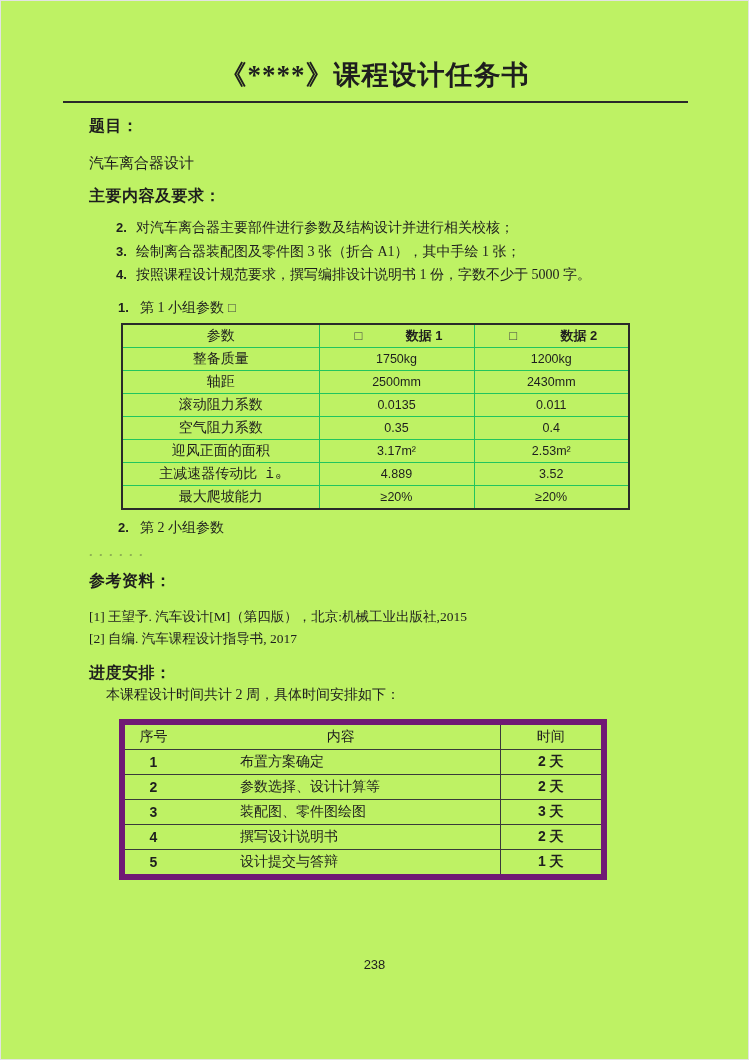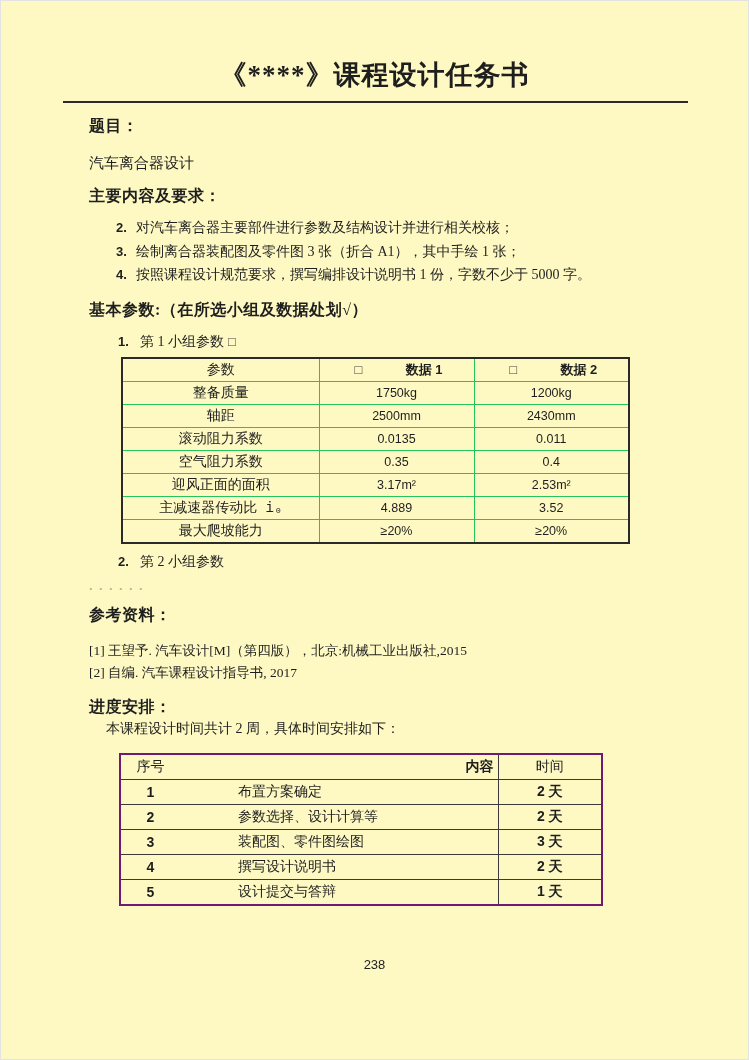--- a/index.html
+++ b/index.html
@@ -1,19 +1,19 @@
 <!DOCTYPE html>
 <html><head>
 <meta charset="utf-8">
 <style>
   html,body { margin:0; padding:0; background:#ffffff; }
   .page {
     position:relative;
     width:749px; height:1060px;
-    background:#fef9c3;
+    background:#bef264;
     border:1px solid #e3e3e3;
     box-sizing:border-box;
     font-family:"Liberation Serif","DejaVu Serif",serif;
     color:#1e1e1e;
     overflow:hidden;
   }
   .doc-title {
     margin:56px 60px 8px 60px;
     text-align:center;
     font-size:27px;
@@ -68,34 +68,34 @@
     margin:10px 60px 0 88px;
     font-size:8px;
     letter-spacing:2px;
     color:#333;
   }
   .ref-line { margin:14px 60px 0 88px; font-size:13.5px; line-height:22px; }
   .intro-line { margin:2px 60px 0 105px; font-size:14px; }
   .schedule-table {
     margin:15px 0 0 118px;
     width:482px;
-    border:2px solid #701a75;
+    border:6px solid #701a75;
   }
   .schedule-table th, .schedule-table td {
     border:1px solid #3a3a3a;
     height:24px;
     padding:0 4px;
     vertical-align:middle;
     overflow:hidden;
     font-size:14px;
   }
   .schedule-table th { font-weight:normal; }
   .schedule-table th:first-child, .schedule-table td:first-child { border-right:none; text-align:center; }
   .schedule-table th:nth-child(2), .schedule-table td:nth-child(2) { border-left:none; }
-  .schedule-table th:nth-child(2) { text-align:right;font-weight:bold; }
+  .schedule-table th:nth-child(2) { text-align:center; }
   .schedule-table td:nth-child(2) { text-align:left; padding-left:58px; }
   .schedule-table th:last-child, .schedule-table td:last-child { text-align:center; }
   .snum { font-family:"Liberation Sans",sans-serif; font-size:13px; font-weight:bold; }
   .sday { font-family:"Liberation Sans",sans-serif; font-size:13px; font-weight:bold; }
   .page-number {
     position:absolute;
     top:956px; left:0; right:0;
     text-align:center;
     font-family:"Liberation Sans",sans-serif;
     font-size:13px;
@@ -120,21 +120,20 @@
       <span class="req-num">2.</span><span>对汽车离合器主要部件进行参数及结构设计并进行相关校核；</span>
     </div>
     <div class="req-item">
       <span class="req-num">3.</span><span>绘制离合器装配图及零件图 3 张（折合 A1），其中手绘 1 张；</span>
     </div>
     <div class="req-item">
       <span class="req-num">4.</span><span>按照课程设计规范要求，撰写编排设计说明书 1 份，字数不少于 5000 字。</span>
     </div>
   </div>
 
-  <div class="heading">基本参数:（在所选小组及数据处划√）</div>
 
   <div class="group-line">
     <span class="grp-num">1.</span><span>第 1 小组参数</span><span class="checkbox">□</span>
   </div>
 
   <table class="param-table">
     <colgroup>
         <col style="width:197px">
         <col style="width:155px">
         <col style="width:155px">

